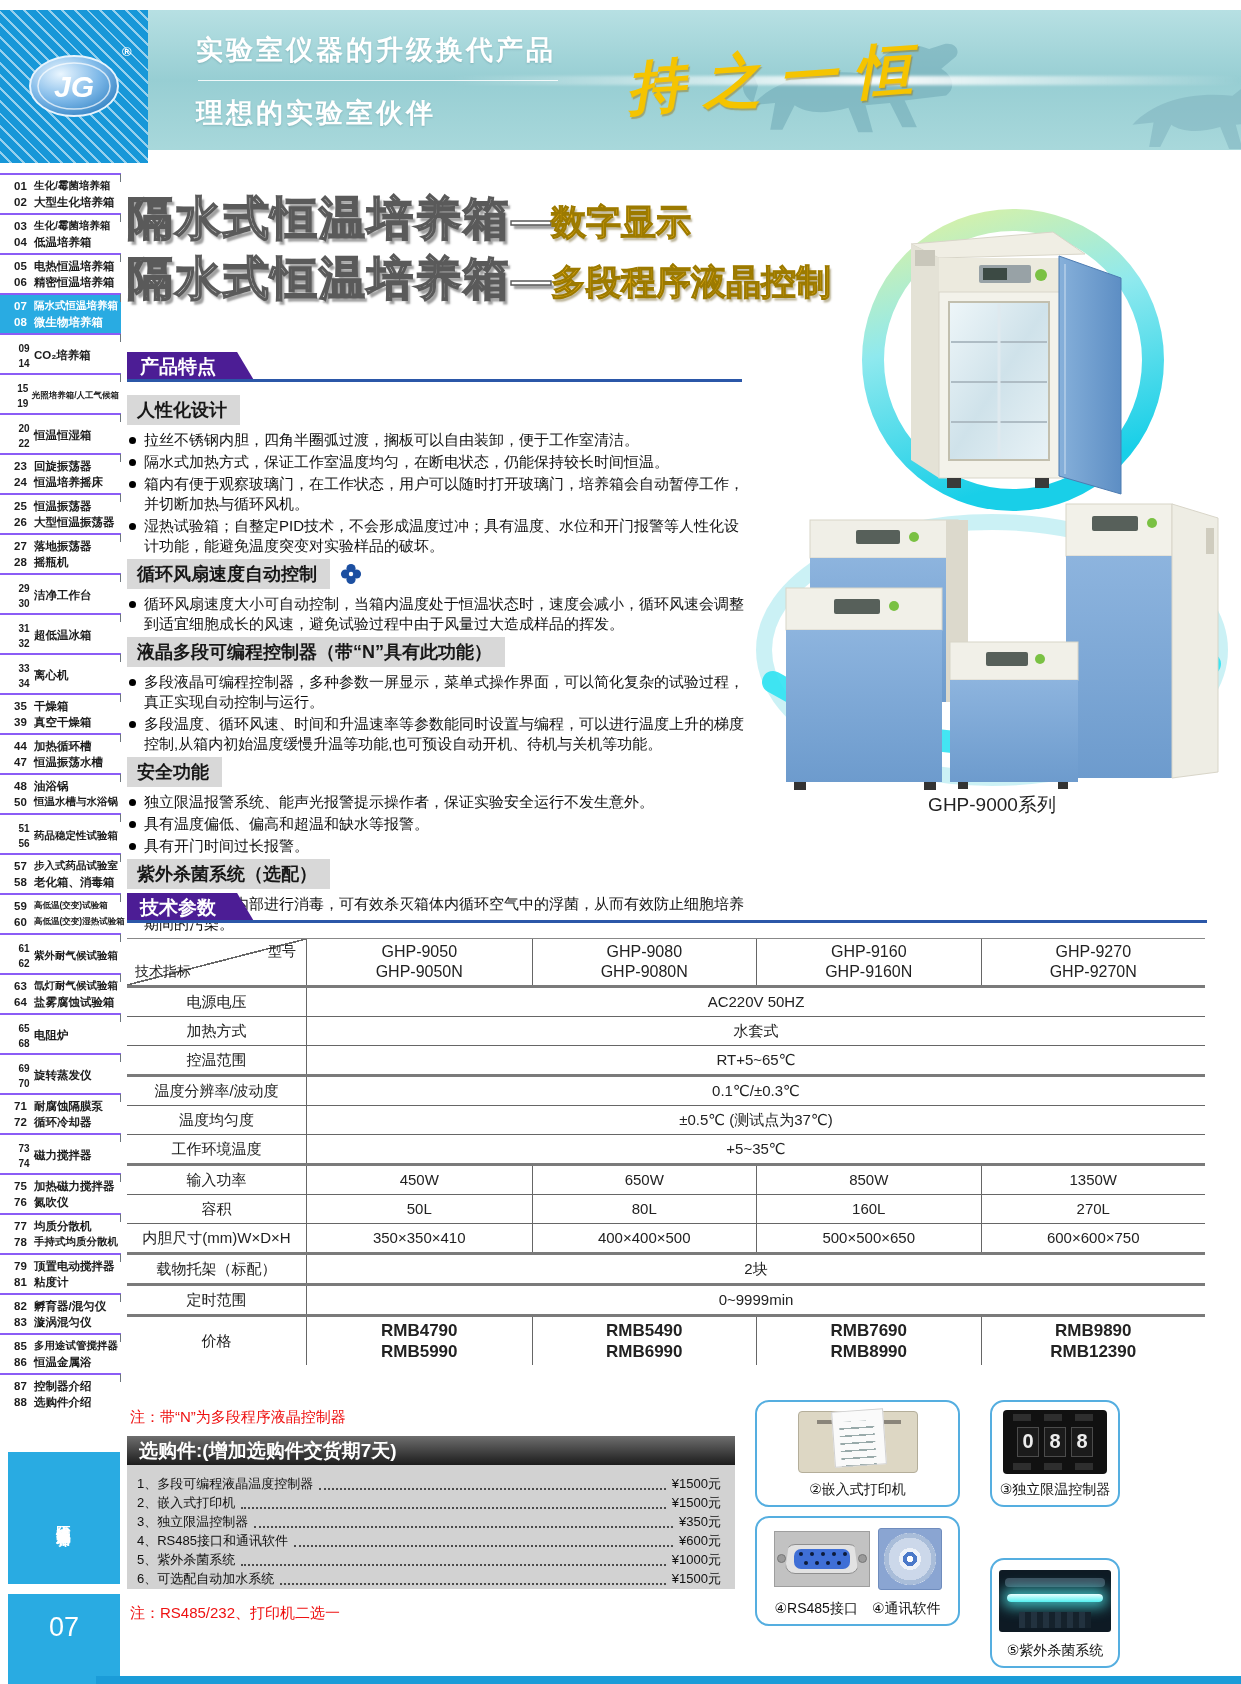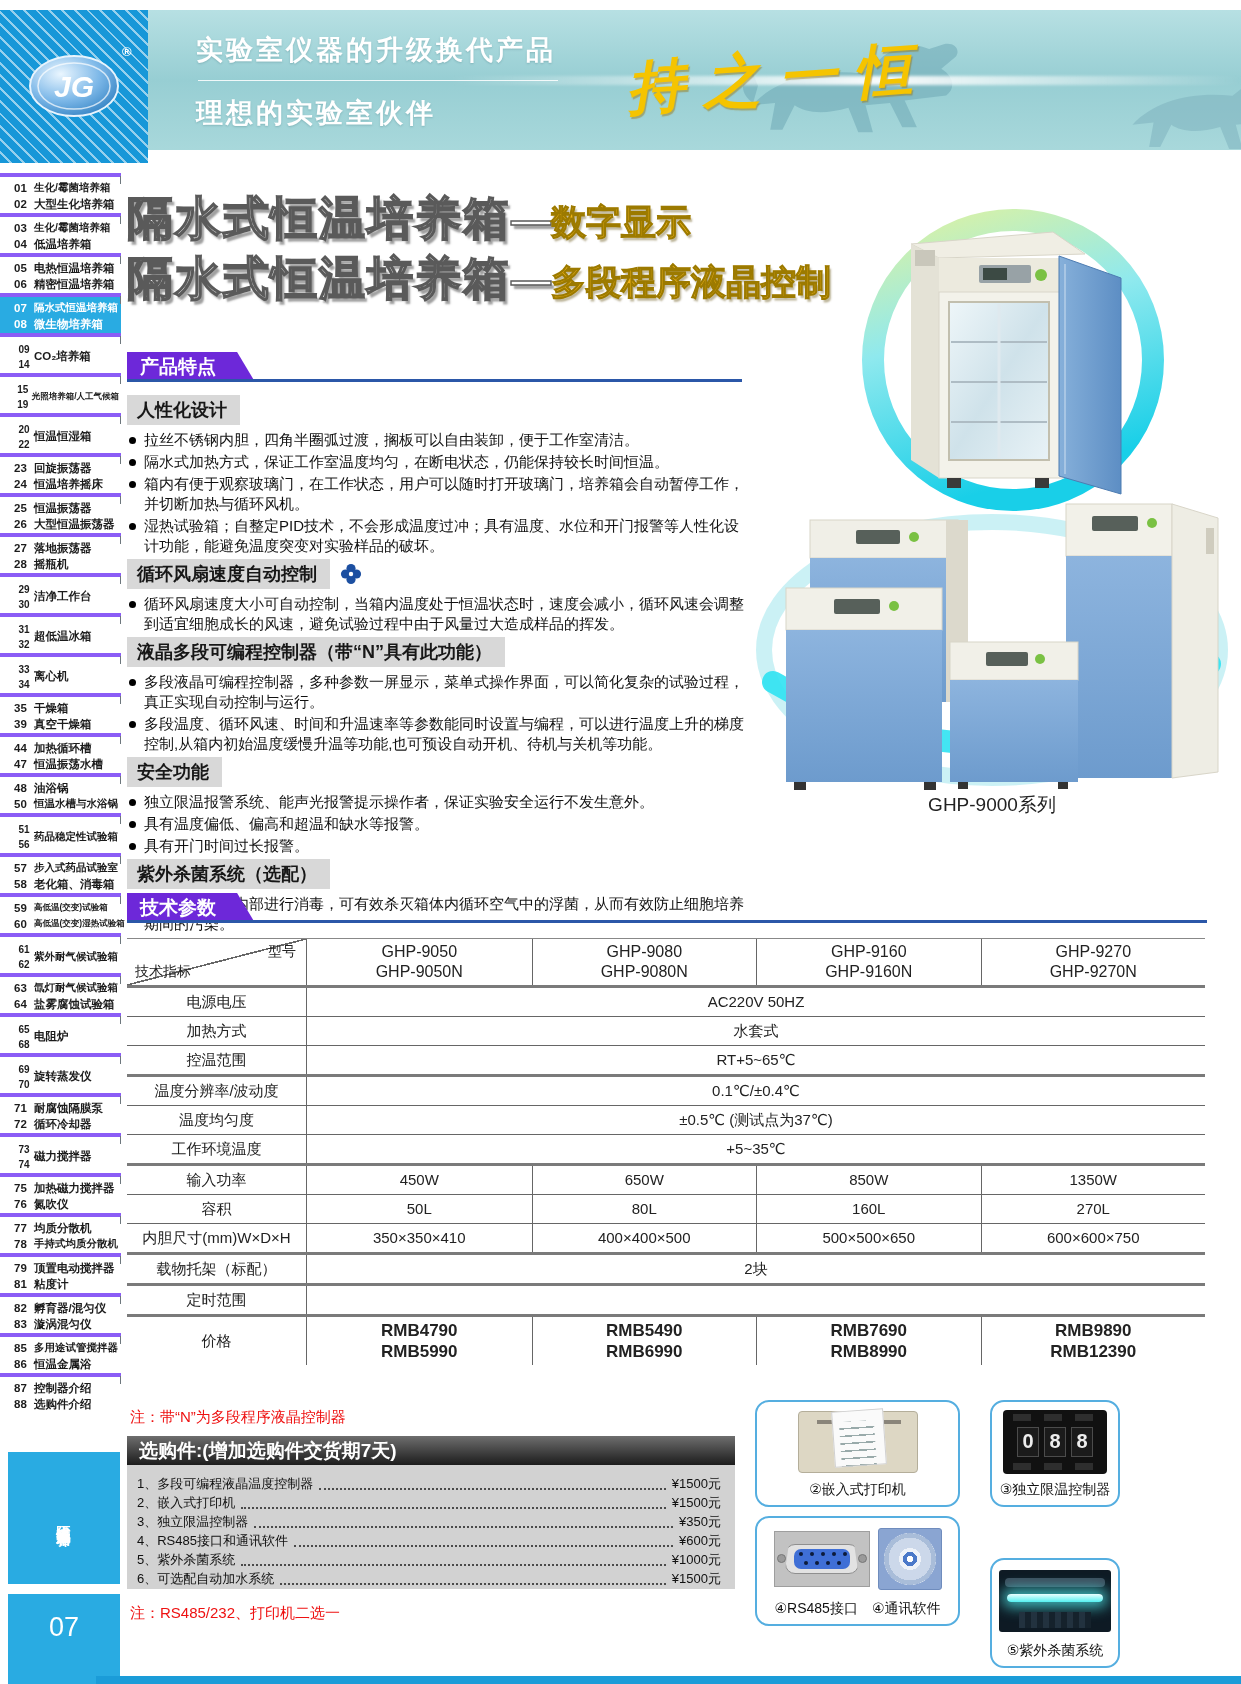--- a/index.html
+++ b/index.html
@@ -21,21 +21,21 @@
   .cheetah { position:absolute; opacity:.55; }
   .slogans { position:absolute; left:48px; top:22px; color:#fff; }
   .slogan { font-size:27px; font-weight:bold; letter-spacing:3px; text-shadow:0 1px 2px rgba(40,90,100,.25); }
   .slogan-divider { width:360px; height:1px; background:rgba(255,255,255,.85); margin:12px 0 14px 2px; }
   .calligraphy { position:absolute; left:478px; top:26px; width:420px;
     color:#f5c400; font-size:58px; font-weight:bold; font-style:italic; letter-spacing:18px;
     transform:rotate(-4deg); text-shadow:1px 2px 1px rgba(150,110,0,.45); }
 
   
   .sidebar { position:absolute; left:0; top:173px; width:121px; }
-  .sb-item { position:relative; height:40px; border-top:4px solid #8b5cf6; padding:3px 2px 0 14px; color:#1b1b1b; }
+  .sb-item { position:relative; height:40px; border-top:2px solid #8b5cf6; padding:3px 2px 0 14px; color:#1b1b1b; }
   .sb-item::after { content:''; position:absolute; right:0; top:-1px; width:1px; height:8px; background:#6d777d; }
   .sb-item .row { display:flex; align-items:center; height:16px; }
   .sb-item .num { width:20px; font-size:11.5px; font-weight:600; flex:0 0 auto; }
   .sb-item .lbl { font-size:11.5px; font-weight:600; white-space:nowrap; }
   .sb-item .lbl.mid { font-size:10.5px; }
   .sb-item .lbl.tiny { font-size:8.5px; }
   .sb-item.stack { display:flex; align-items:center; }
   .sb-item.stack .nums { width:20px; display:flex; flex-direction:column; }
   .sb-item.stack .nums span { font-size:10px; font-weight:600; line-height:15px;text-align:center; }
   .sb-item.active { background:#29abe2; color:#fff; }
@@ -49,21 +49,21 @@
   
   .title { position:absolute; left:127px; white-space:nowrap; }
   .title-main { font-size:46px; font-weight:bold; color:#fff; letter-spacing:2px;
     -webkit-text-stroke:1.6px #5a5a5a; text-shadow:3px 4px 2px rgba(80,80,80,.55); }
   .title-dash { font-size:40px; font-weight:bold; color:#fff; -webkit-text-stroke:1.4px #5a5a5a;
     text-shadow:3px 4px 2px rgba(80,80,80,.55); }
   .title-suffix { font-size:35px; font-weight:bold; color:#f3b517;
     -webkit-text-stroke:1px #9c7a00; text-shadow:2px 3px 2px rgba(90,70,0,.4); }
 
   
-  .sec-bar { position:absolute; height:30px; background:#6d28d9; color:#fff; font-size:19px; font-weight:bold;
+  .sec-bar { position:absolute; height:30px; background:#4c1d95; color:#fff; font-size:19px; font-weight:bold;
     line-height:30px; padding:0 26px 0 13px; clip-path:polygon(0 0, 86% 0, 100% 100%, 0 100%); }
   .sec-line { position:absolute; height:3px; background:#2b57a8; }
 
   
   .features { position:absolute; left:127px; top:392px; width:620px; }
   .subt-row { display:flex; align-items:center; margin:3px 0 5px; }
   .subt { display:inline-block; background:#d8d8d8; color:#171717; font-size:18px; font-weight:bold;
     padding:3px 13px 3px 10px; }
   .fan-icon { margin-left:10px; }
   .bullet { position:relative; padding-left:17px; font-size:15px; line-height:20px; color:#111; margin-bottom:2px; }
@@ -560,21 +560,21 @@
       <div class="spec-row">
         <div class="cell lab">加热方式</div>
         <div class="cell span2">水套式</div>
       </div>
       <div class="spec-row">
         <div class="cell lab">控温范围</div>
         <div class="cell span2">RT+5~65℃</div>
       </div>
       <div class="spec-row thick">
         <div class="cell lab">温度分辨率/波动度</div>
-        <div class="cell span2">0.1℃/±0.4℃</div>
+        <div class="cell span2">0.1℃/±0.3℃</div>
       </div>
       <div class="spec-row">
         <div class="cell lab">温度均匀度</div>
         <div class="cell span2">±0.5℃ (测试点为37℃)</div>
       </div>
       <div class="spec-row">
         <div class="cell lab">工作环境温度</div>
         <div class="cell span2">+5~35℃</div>
       </div>
       <div class="spec-row thick">
@@ -597,20 +597,21 @@
         <div class="cell val">400×400×500</div>
         <div class="cell val">500×500×650</div>
         <div class="cell val">600×600×750</div>
       </div>
       <div class="spec-row thick">
         <div class="cell lab">载物托架（标配）</div>
         <div class="cell span2">2块</div>
       </div>
       <div class="spec-row thick">
         <div class="cell lab">定时范围</div>
+        <div class="cell span2">0~9999min</div>
       </div>
       <div class="spec-row thick">
         <div class="cell lab">价格</div>
         <div class="cell val price">
           <span>RMB4790</span>
           <span>RMB5990</span>
         </div>
         <div class="cell val price">
           <span>RMB5490</span>
           <span>RMB6990</span>

